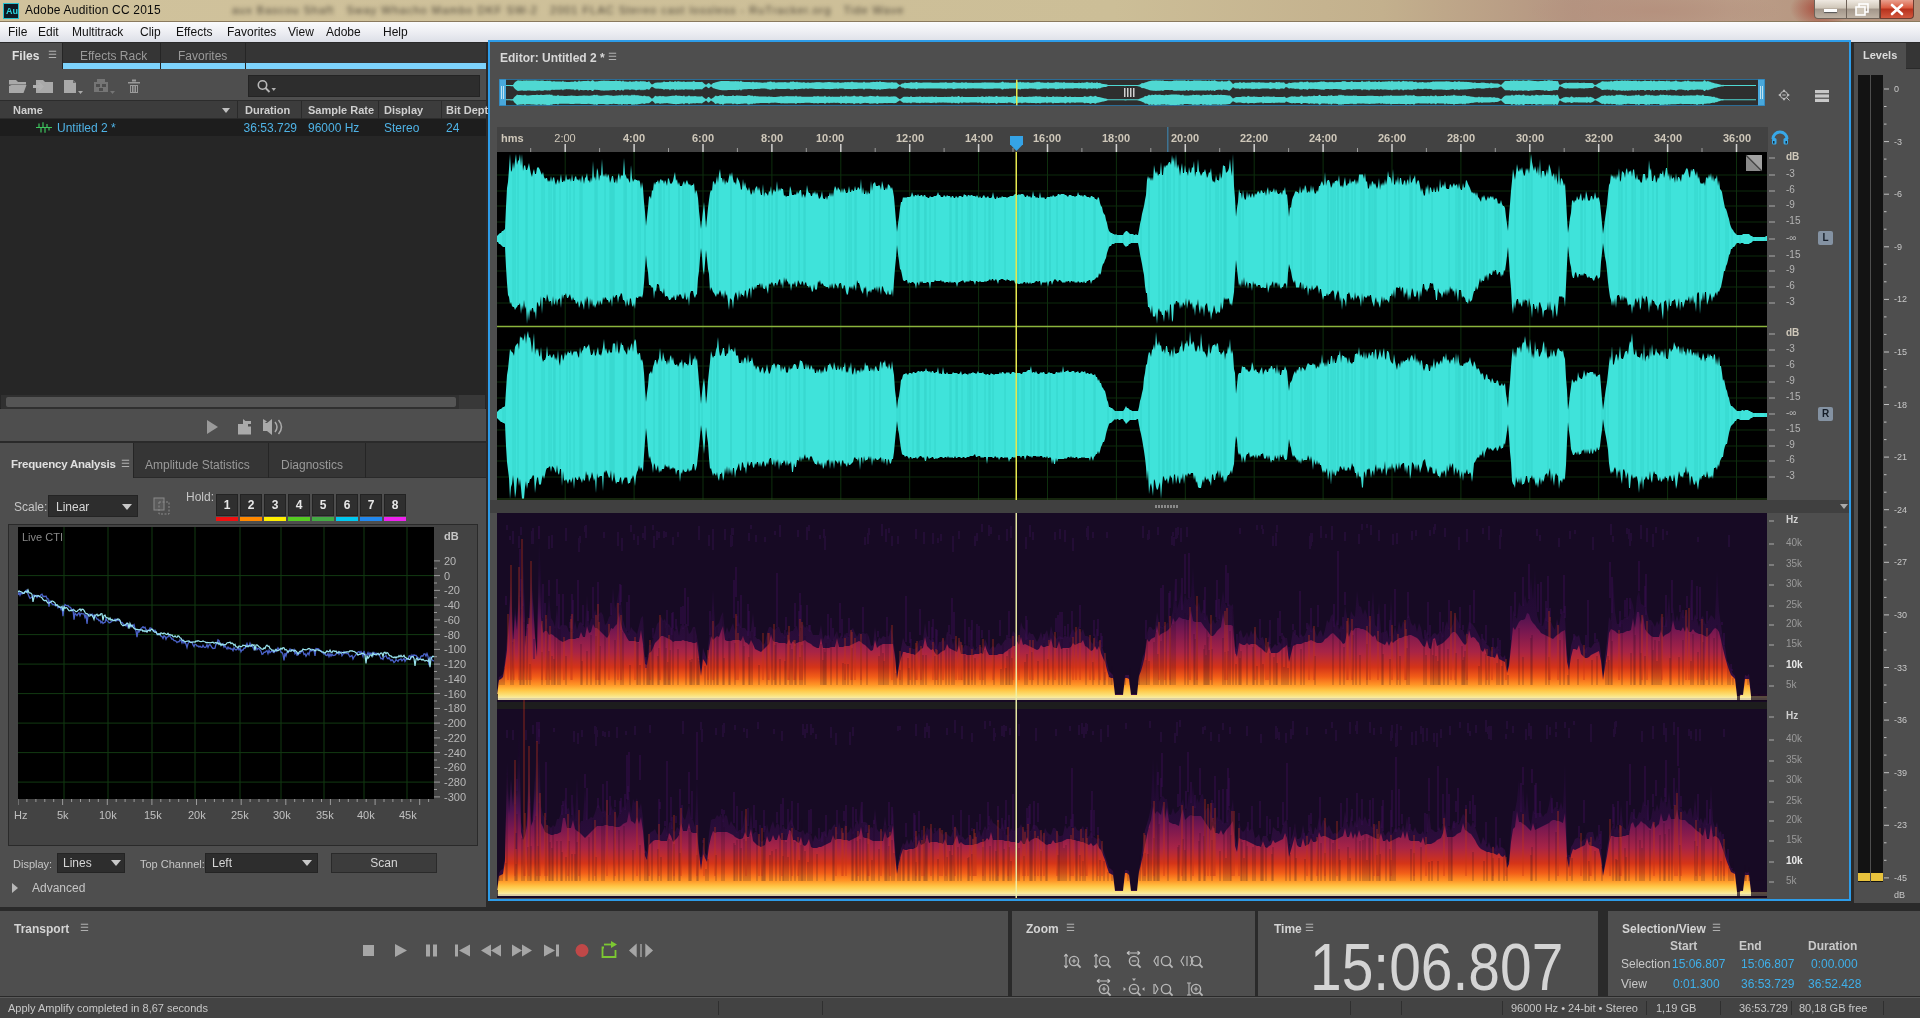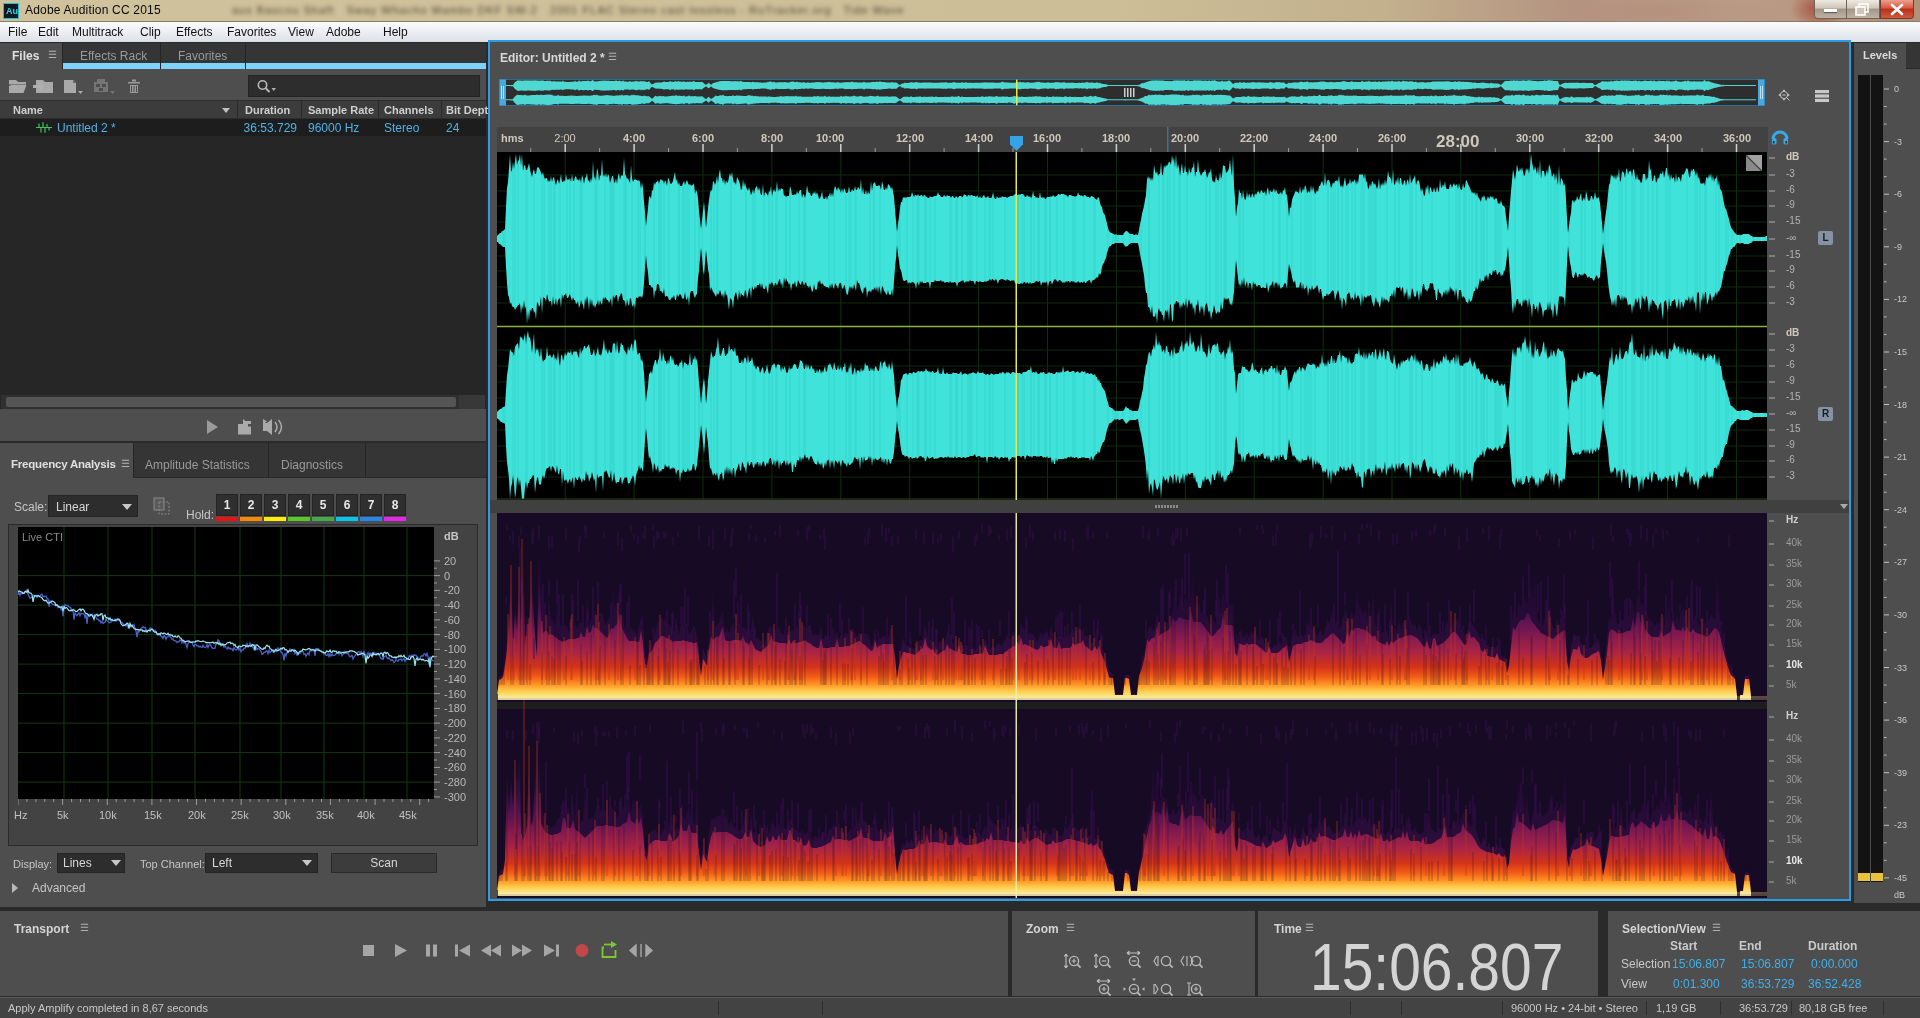--- a/index.html
+++ b/index.html
@@ -72,21 +72,21 @@
 <div class="abs" style="left:248px;top:32px;width:232px;height:22px;background:#2d2d2d;border:1px solid #242424"></div>
 <svg class="abs" style="left:256px;top:36px" width="22" height="15" viewBox="0 0 22 15">
       <circle cx="6.5" cy="6" r="4.2" fill="none" stroke="#b9b9b9" stroke-width="1.6"></circle>
       <path d="M9.5 9 l4 4" stroke="#b9b9b9" stroke-width="1.8"></path>
       <path d="M15.5 9 l4.5 0 -2.25 3 z" fill="#b0b0b0"></path>
     </svg>
 <div class="abs" style="left:0;top:57px;width:486px;height:19px;background:#3c3c3c;border-top:1px solid #2c2c2c;border-bottom:1px solid #2c2c2c">
 <div class="abs" style="left:13px;top:3px;font-size:11px;font-weight:bold;color:#cfcfcf;white-space:nowrap">Name</div>
 <div class="abs" style="left:245px;top:3px;font-size:11px;font-weight:bold;color:#cfcfcf;white-space:nowrap">Duration</div>
 <div class="abs" style="left:308px;top:3px;font-size:11px;font-weight:bold;color:#cfcfcf;white-space:nowrap">Sample Rate</div>
-<div class="abs" style="left:384px;top:3px;font-size:11px;font-weight:bold;color:#cfcfcf;white-space:nowrap">Channels</div>
+<div class="abs" style="left:384px;top:3px;font-size:11px;font-weight:bold;color:#cfcfcf;white-space:nowrap">Display</div>
 <div class="abs" style="left:446px;top:3px;font-size:11px;font-weight:bold;color:#cfcfcf;white-space:nowrap">Bit Dept</div>
 <div class="abs" style="left:222px;top:7px;width:0;height:0;border-left:4px solid transparent;border-right:4px solid transparent;border-top:5px solid #c0c0c0"></div>
 <div class="abs" style="left:237px;top:0;width:1px;height:19px;background:#2a2a2a"></div>
 <div class="abs" style="left:301px;top:0;width:1px;height:19px;background:#2a2a2a"></div>
 <div class="abs" style="left:378px;top:0;width:1px;height:19px;background:#2a2a2a"></div>
 <div class="abs" style="left:441px;top:0;width:1px;height:19px;background:#2a2a2a"></div>
 </div>
 <div class="abs" style="left:0;top:76px;width:486px;height:290px;background:#262626;border-bottom:1px solid #1f1f1f">
 <div class="abs" style="left:0;top:0;width:486px;height:17px;background:#1d1d1d">
 <svg class="abs" style="left:36px;top:3px" width="16" height="11" viewBox="0 0 16 11" stroke="#3ec45e" stroke-width="1.2" fill="none">
@@ -124,21 +124,21 @@
 <div class="abs" style="left:365px;top:0;width:1px;height:35px;background:#252525"></div>
 </div>
 <div class="abs" style="left:14px;top:57px;font-size:12px;color:#c6c6c6">Scale:</div>
 <div class="abs" style="left:48px;top:52px;width:90px;height:22px;background:#2d2d2d;border:1px solid #242424"></div>
 <div class="abs" style="left:56px;top:57px;font-size:12px;color:#d6d6d6">Linear</div>
 <div class="abs" style="left:122px;top:61px;width:0;height:0;border-left:5px solid transparent;border-right:5px solid transparent;border-top:6px solid #c8c8c8"></div>
 <svg class="abs" style="left:152px;top:53px" width="20" height="20" viewBox="0 0 20 20">
       <rect x="2" y="2" width="10" height="12" fill="#5a5a5a" stroke="#8a8a8a"></rect>
       <rect x="7" y="6" width="10" height="12" fill="none" stroke="#8a8a8a" stroke-dasharray="2 1.5"></rect>
     </svg>
-<div class="abs" style="left:186px;top:65px;font-size:12px;color:#c6c6c6">Hold:</div>
+<div class="abs" style="left:186px;top:47px;font-size:12px;color:#c6c6c6">Hold:</div>
 <div class="abs" style="left:216px;top:51px;width:22px;height:22px;background:#2f2f2f;border:1px solid #232323;color:#e8e8e8;font-size:12px;font-weight:bold;text-align:center;line-height:21px">1</div>
 <div class="abs" style="left:216px;top:74px;width:22px;height:4px;background:#ee1111"></div>
 <div class="abs" style="left:240px;top:51px;width:22px;height:22px;background:#2f2f2f;border:1px solid #232323;color:#e8e8e8;font-size:12px;font-weight:bold;text-align:center;line-height:21px">2</div>
 <div class="abs" style="left:240px;top:74px;width:22px;height:4px;background:#ff8800"></div>
 <div class="abs" style="left:264px;top:51px;width:22px;height:22px;background:#2f2f2f;border:1px solid #232323;color:#e8e8e8;font-size:12px;font-weight:bold;text-align:center;line-height:21px">3</div>
 <div class="abs" style="left:264px;top:74px;width:22px;height:4px;background:#ffee00"></div>
 <div class="abs" style="left:288px;top:51px;width:22px;height:22px;background:#2f2f2f;border:1px solid #232323;color:#e8e8e8;font-size:12px;font-weight:bold;text-align:center;line-height:21px">4</div>
 <div class="abs" style="left:288px;top:74px;width:22px;height:4px;background:#55cc22"></div>
 <div class="abs" style="left:312px;top:51px;width:22px;height:22px;background:#2f2f2f;border:1px solid #232323;color:#e8e8e8;font-size:12px;font-weight:bold;text-align:center;line-height:21px">5</div>
 <div class="abs" style="left:312px;top:74px;width:22px;height:4px;background:#44aa44"></div>
@@ -376,21 +376,21 @@
 <div class="abs" style="left:747px;top:132px;width:50px;text-align:center;font-size:11px;font-weight:bold;color:#cfc8ba">8:00</div>
 <div class="abs" style="left:816px;top:132px;width:50px;text-align:left;font-size:11px;font-weight:bold;color:#cfc8ba">10:00</div>
 <div class="abs" style="left:885px;top:132px;width:50px;text-align:center;font-size:11px;font-weight:bold;color:#cfc8ba">12:00</div>
 <div class="abs" style="left:954px;top:132px;width:50px;text-align:center;font-size:11px;font-weight:bold;color:#cfc8ba">14:00</div>
 <div class="abs" style="left:1022px;top:132px;width:50px;text-align:center;font-size:11px;font-weight:bold;color:#cfc8ba">16:00</div>
 <div class="abs" style="left:1091px;top:132px;width:50px;text-align:center;font-size:11px;font-weight:bold;color:#cfc8ba">18:00</div>
 <div class="abs" style="left:1160px;top:132px;width:50px;text-align:center;font-size:11px;font-weight:bold;color:#cfc8ba">20:00</div>
 <div class="abs" style="left:1229px;top:132px;width:50px;text-align:center;font-size:11px;font-weight:bold;color:#cfc8ba">22:00</div>
 <div class="abs" style="left:1298px;top:132px;width:50px;text-align:center;font-size:11px;font-weight:bold;color:#cfc8ba">24:00</div>
 <div class="abs" style="left:1367px;top:132px;width:50px;text-align:center;font-size:11px;font-weight:bold;color:#cfc8ba">26:00</div>
-<div class="abs" style="left:1436px;top:132px;width:50px;font-size:17px;font-weight:bold;color:#cfc8ba">28:00</div>
+<div class="abs" style="left:1436px;top:132px;width:50px;text-align:center;font-size:11px;font-weight:bold;color:#cfc8ba">28:00</div>
 <div class="abs" style="left:1505px;top:132px;width:50px;text-align:center;font-size:11px;font-weight:bold;color:#cfc8ba">30:00</div>
 <div class="abs" style="left:1574px;top:132px;width:50px;text-align:center;font-size:11px;font-weight:bold;color:#cfc8ba">32:00</div>
 <div class="abs" style="left:1643px;top:132px;width:50px;text-align:center;font-size:11px;font-weight:bold;color:#cfc8ba">34:00</div>
 <div class="abs" style="left:1712px;top:132px;width:50px;text-align:center;font-size:11px;font-weight:bold;color:#cfc8ba">36:00</div>
 <div class="abs" style="left:1010px;top:136px;width:13px;height:15px;background:#35a3e6;clip-path:polygon(0 0,100% 0,100% 55%,50% 100%,0 55%)"></div>
 <svg class="abs" style="left:497px;top:152px" width="1270" height="348" viewBox="0 0 1270 348">
     <rect width="1270" height="348" fill="#000"></rect>
     <line x1="0" y1="23" x2="1270" y2="23" stroke="#0c2a0c"></line>
     <line x1="0" y1="39" x2="1270" y2="39" stroke="#0c2a0c"></line>
     <line x1="0" y1="54" x2="1270" y2="54" stroke="#0c2a0c"></line>

